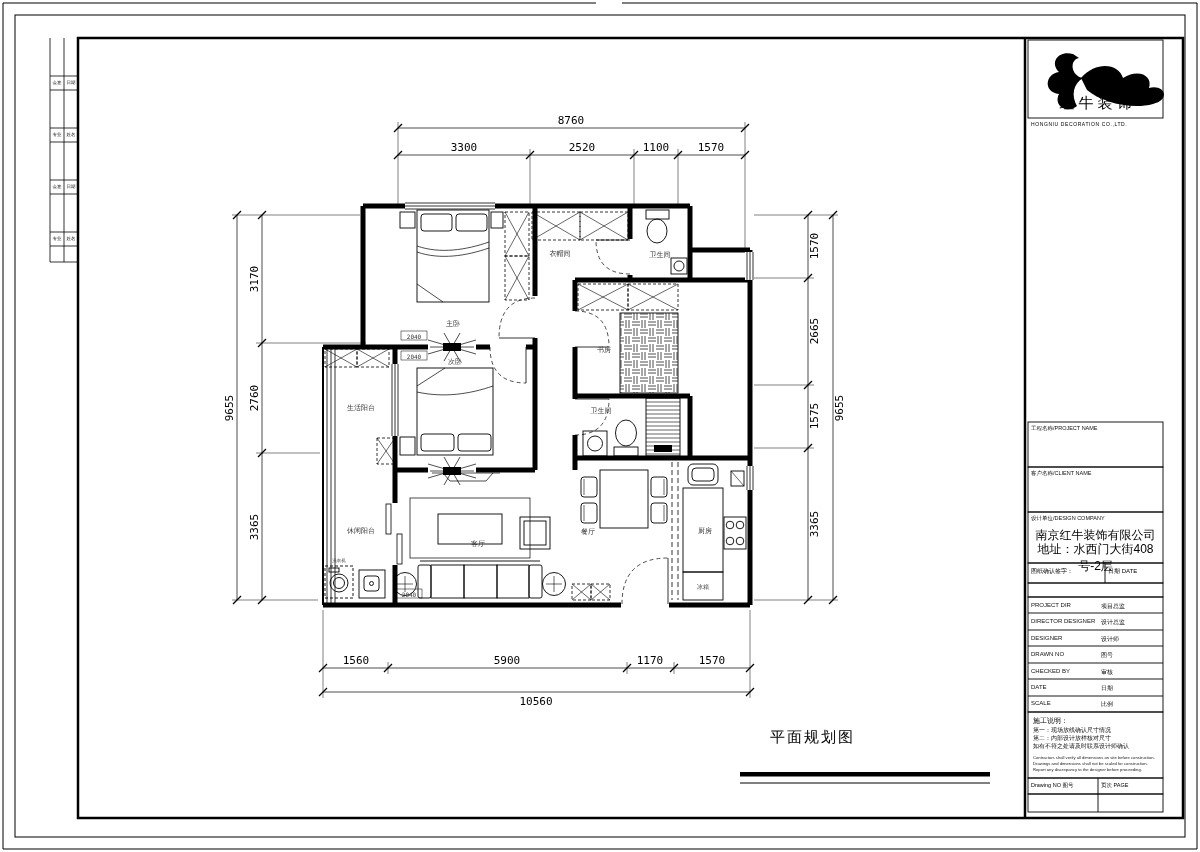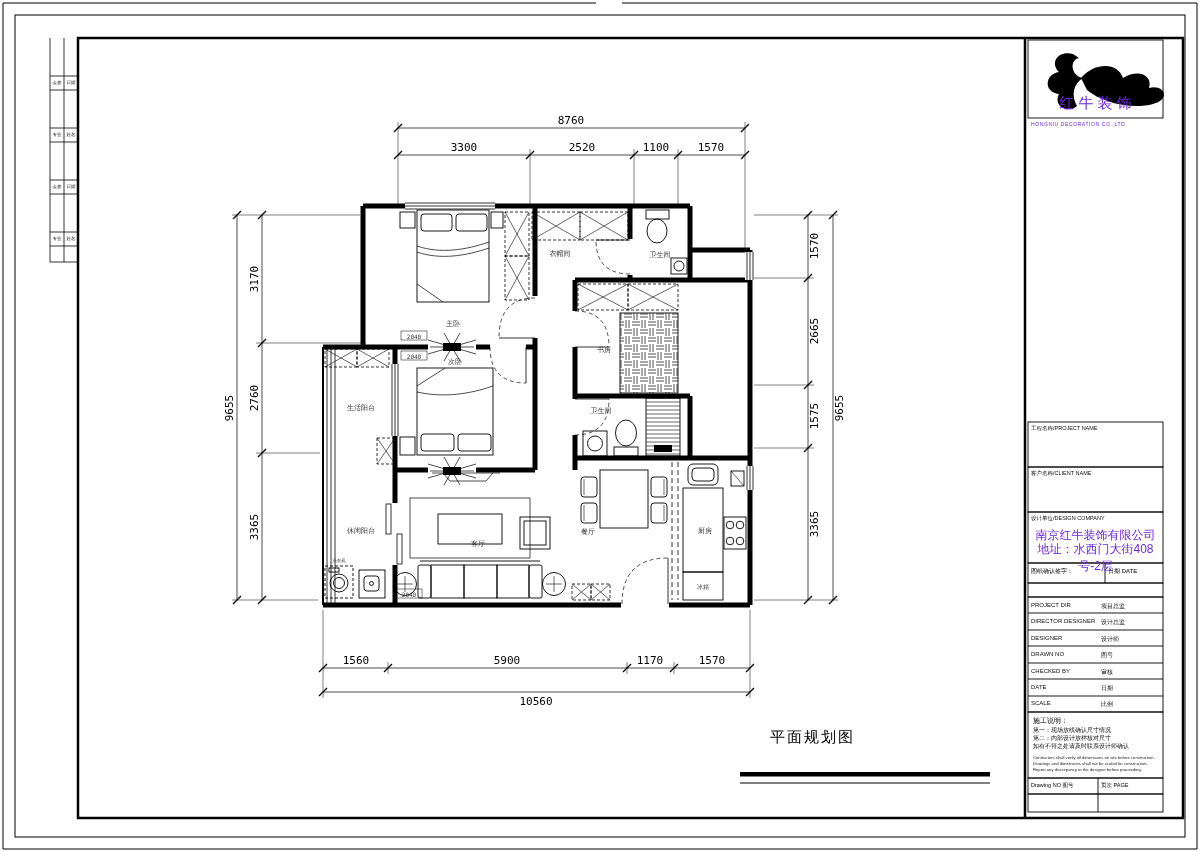--- a/index.html
+++ b/index.html
@@ -1,21 +1,21 @@
 <!DOCTYPE html>
 <html><head>
 <meta charset="utf-8">
 <style>
   html,body{margin:0;padding:0;background:#fff}
   .page{position:relative;width:1200px;height:852px;background:#fff;overflow:hidden;
         font-family:"Liberation Sans","DejaVu Sans",sans-serif;color:#000}
   .abs{position:absolute}
   svg text{font-family:"DejaVu Sans Mono",monospace}
   svg text.rm{font-family:"DejaVu Sans",sans-serif}
-  .tbx{position:absolute;left:1028px;width:135px;color:#6d28d9}
+  .tbx{position:absolute;left:1028px;width:135px;color:#000000}
   .cell{position:absolute;width:14px;height:14px;line-height:14px;text-align:center;
         font-size:4.5px;color:#222;overflow:hidden}
   .lbl{font-size:5.5px;color:#111}
   .row6{font-size:6px;color:#111;position:absolute;left:1031px;width:130px}
   .row6 .cn{position:absolute;left:70px}
   .note-cn{font-size:6px;line-height:8px;position:absolute;left:1033px;width:126px;color:#111}
   .note-en{font-size:4.2px;line-height:6px;position:absolute;left:1033px;width:126px;color:#222}
 </style>
 </head>
 <body>

